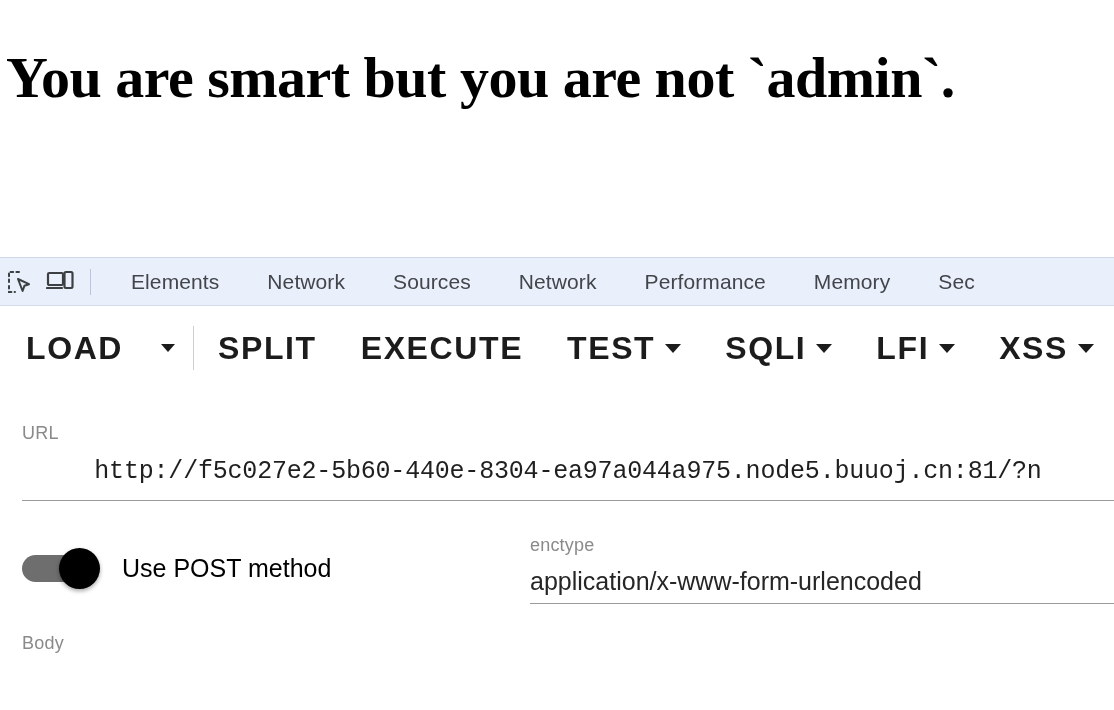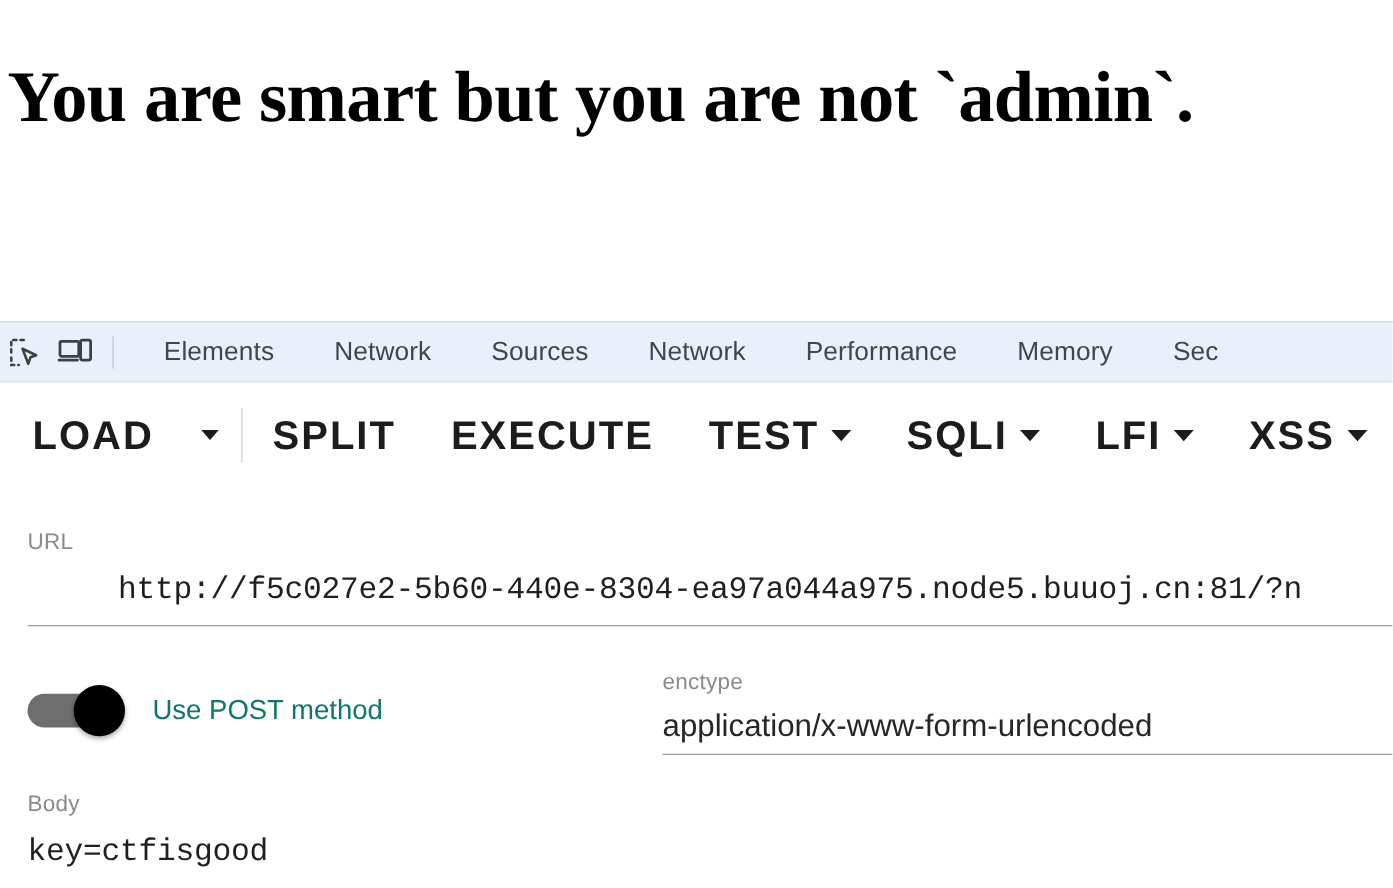--- a/index.html
+++ b/index.html
@@ -204,22 +204,22 @@
     position: absolute;
     left: 37px; top: 0;
     width: 41px;
     height: 41px;
     margin-top: -4px;
     border-radius: 50%;
     background: #000000;
     box-shadow: 0 2px 4px rgba(0,0,0,0.35);
   }
   .post-label {
-    font-size: 22px;
-    color: #0f766e;
+    font-size: 25px;
+    color: #000000;
     white-space: nowrap;
   }
 
   .enctype-field {
     position: absolute;
     left: 530px; top: 145px;
     width: 584px;
   }
   .enctype-field .field-value-sans { margin-top: 11px; }
   .enctype-underline {
@@ -330,15 +330,14 @@
   </div>
 
   <div class="enctype-field">
     <div class="field-label">enctype</div>
     <div class="field-value-sans">application/x-www-form-urlencoded</div>
   </div>
   <div class="enctype-underline"></div>
 
   <div class="body-field">
     <div class="field-label">Body</div>
-    <div class="field-value-mono">key=ctfisgood</div>
   </div>
 </div>
 
 </body></html>

